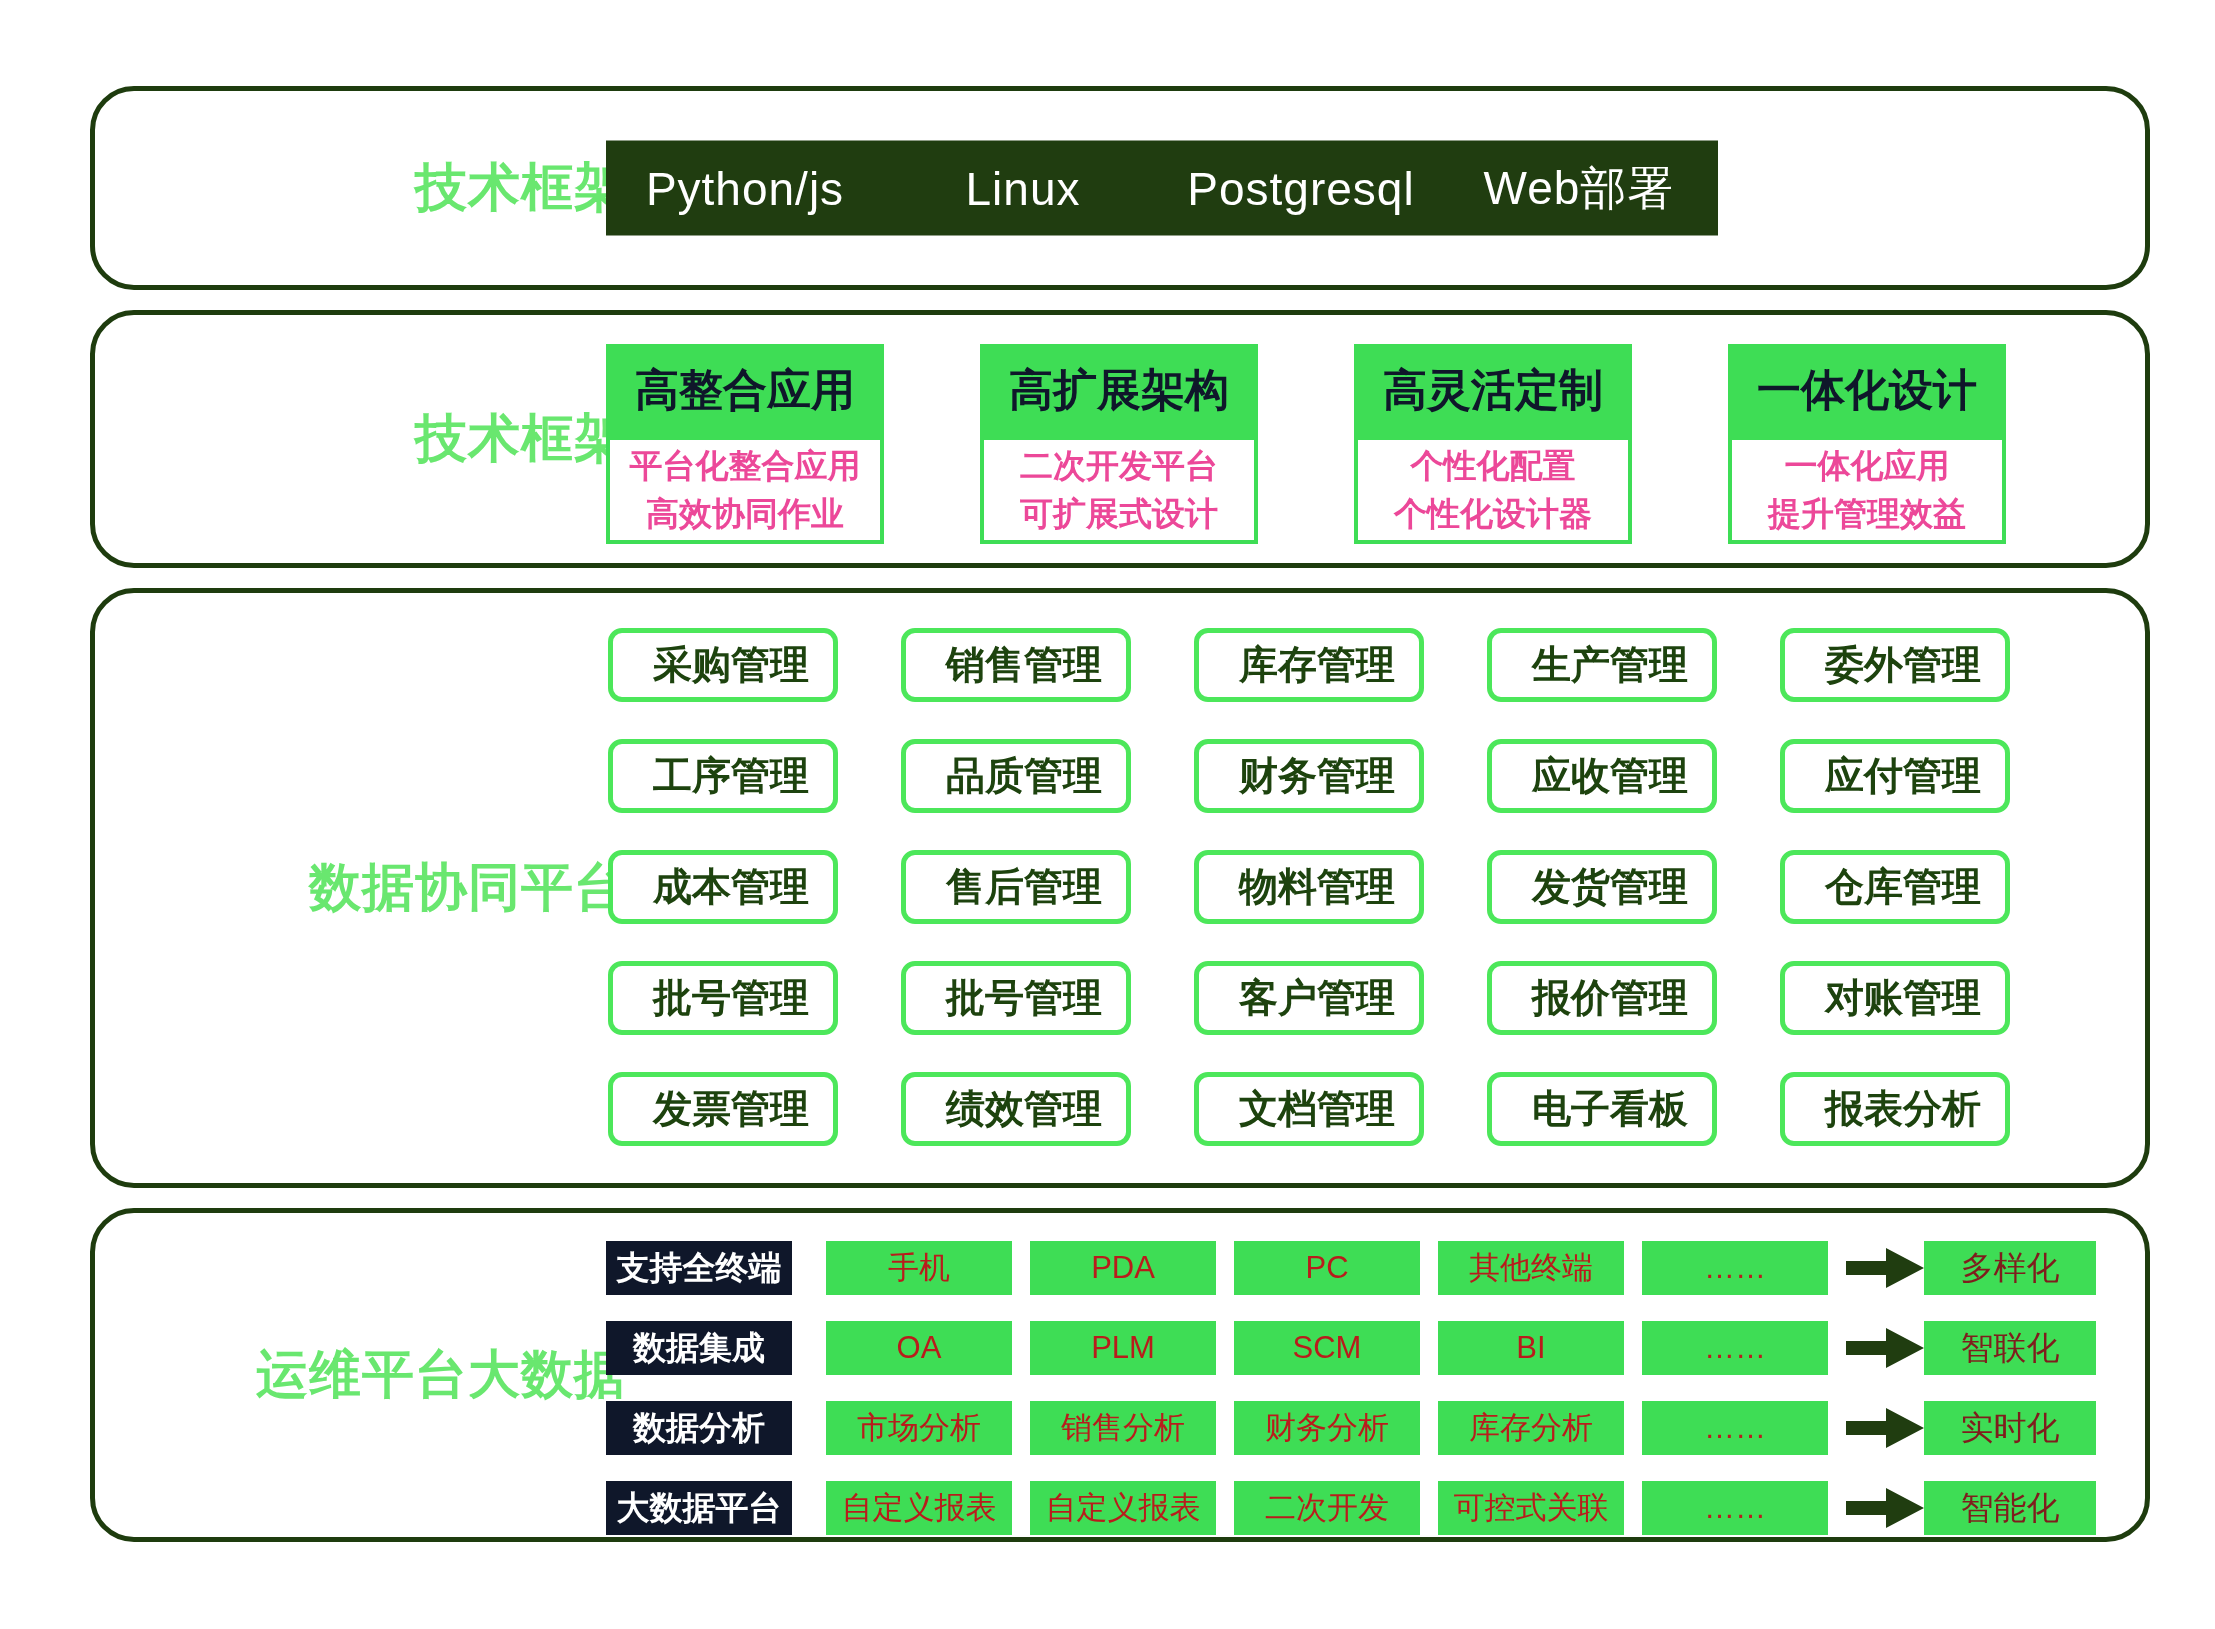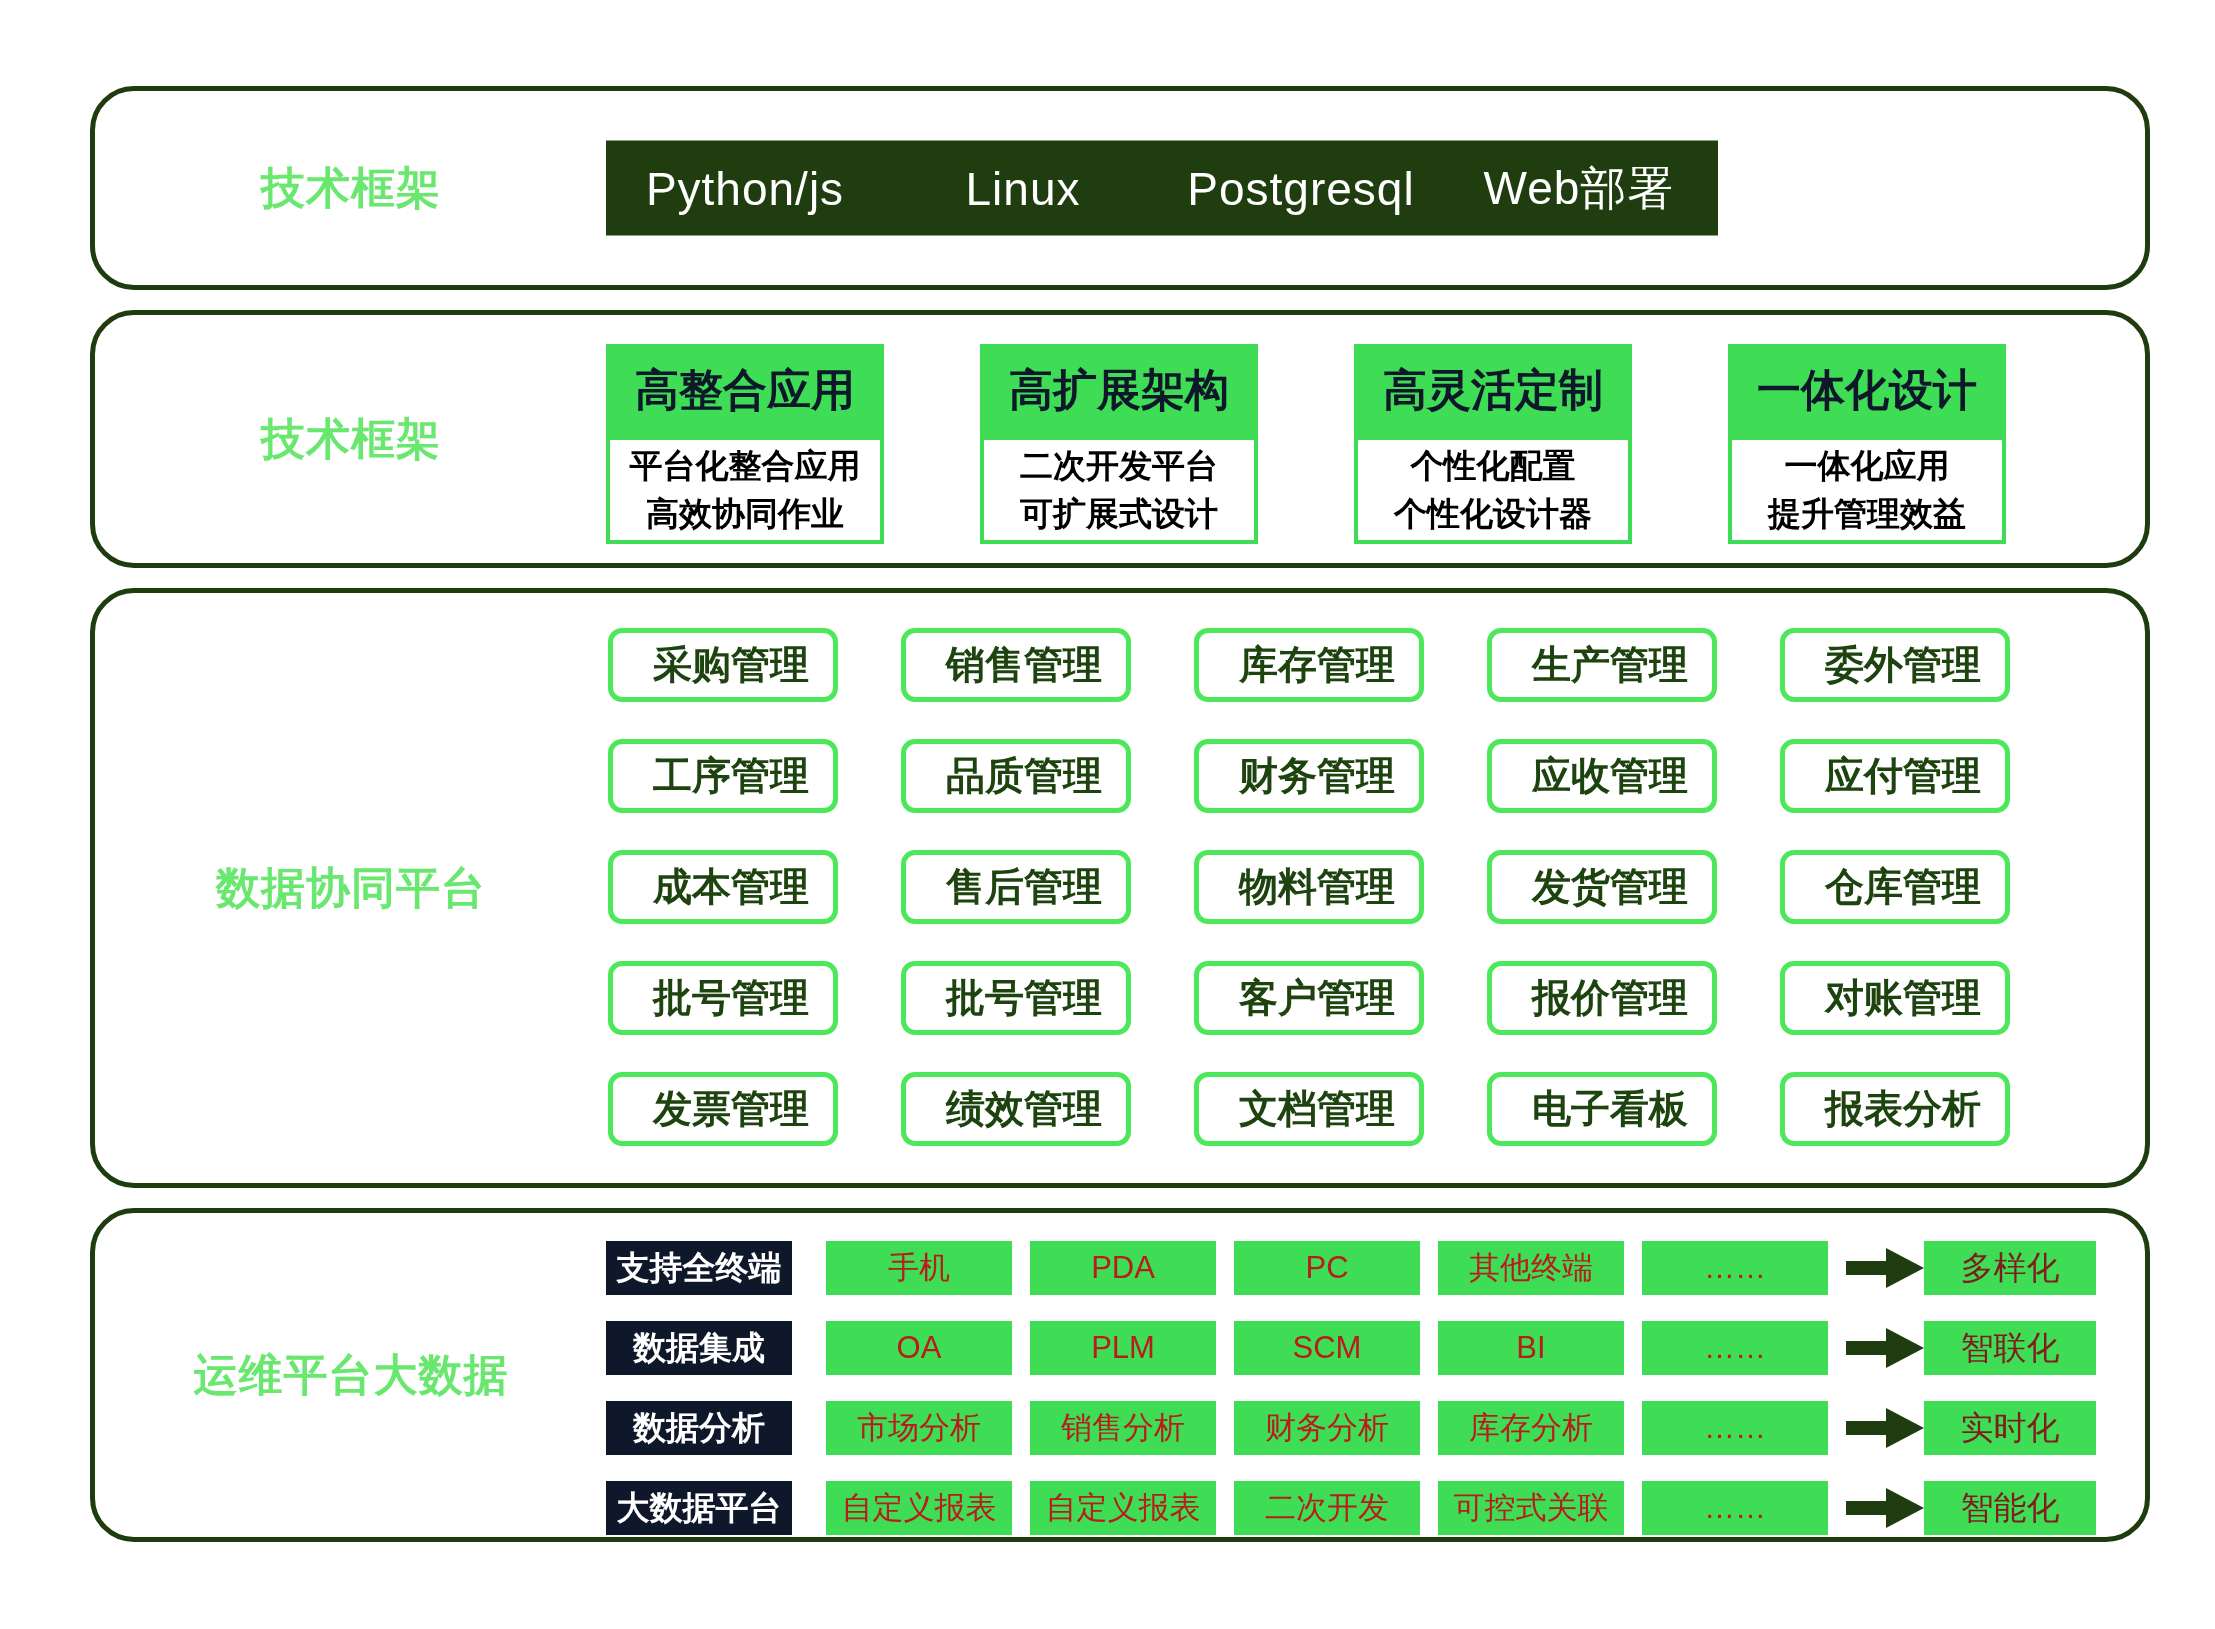--- a/index.html
+++ b/index.html
@@ -11,23 +11,24 @@
     border:5px solid #1e3c0e; border-radius:44px;
     box-sizing:border-box; background:#ffffff;
   }
   #panel-tech-stack { top:86px;  height:204px; }
   #panel-framework  { top:310px; height:258px; }
   #panel-platform   { top:588px; height:600px; }
   #panel-bigdata    { top:1208px; height:334px; }
 
   .panel-label {
     position:absolute; left:0; top:50%; transform:translateY(-50%);
-    width:512px; text-align:center;
-    font-size:44px; font-weight:bold; color:#69e76f; letter-spacing:1px;
+    width:512px; text-align:right;
+    font-size:52px; font-weight:bold; color:#69e76f; letter-spacing:1px;
     white-space:nowrap;
+    padding-left:20px;
   }
 
   
   .stack-row { position:absolute; left:511px; top:50%; transform:translateY(-50%); display:flex; }
   .dark-box {
     width:278px; height:95px; background:#203d10; color:#ffffff;
     display:flex; align-items:center; justify-content:center;
     font-size:46px; font-weight:400; letter-spacing:1px; white-space:nowrap;
   }
 
@@ -35,21 +36,21 @@
   .feature-row { position:absolute; left:511px; top:29px; display:flex; gap:96px; }
   .feature-col { width:278px; display:flex; flex-direction:column; }
   .feature-head {
     height:92px; background:#3edd55; color:#0f172a;
     display:flex; align-items:center; justify-content:center;
     font-size:44px; font-weight:bold; white-space:nowrap;
   }
   .feature-body {
     height:108px; background:#ffffff; border:4px solid #3edd55; box-sizing:border-box;
     display:flex; flex-direction:column; align-items:center; justify-content:center;
-    color:#000000; font-size:33px; font-weight:bold; line-height:1.45; white-space:nowrap;
+    color:#ec4899; font-size:33px; font-weight:bold; line-height:1.45; white-space:nowrap;
   }
 
   
   .modules-grid {
     position:absolute; left:513px; top:35px;
     display:grid; grid-template-columns:repeat(5,230px);
     column-gap:63px; row-gap:37px;
   }
   .module {
     height:74px; background:#ffffff;

